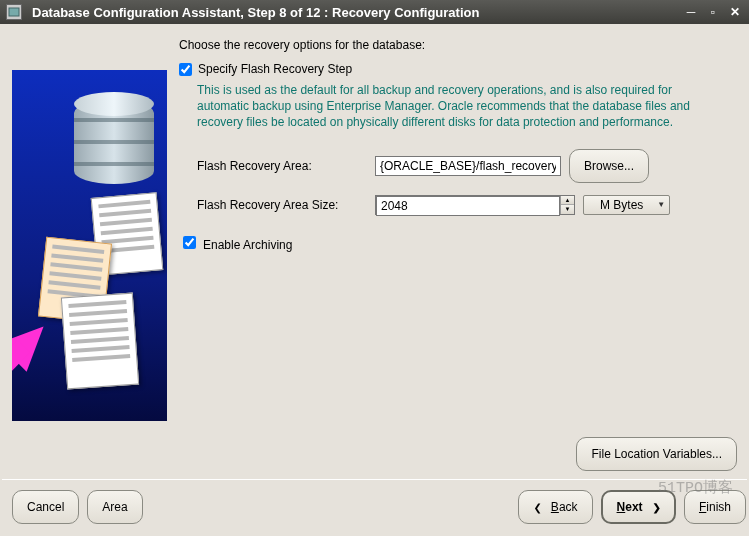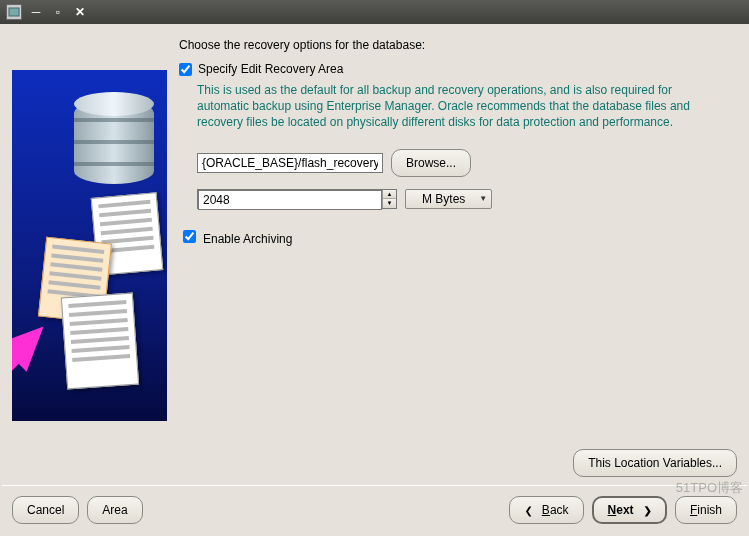--- a/index.html
+++ b/index.html
@@ -142,21 +142,21 @@
     background: #fff;
     height: 20px;
   }
   .btn {
     font-family: inherit;
     font-size: 12px;
     background: linear-gradient(to bottom,#f5f3ed,#e2ded5);
     border: 1px solid #8a8a82;
     border-radius: 10px;
     padding: 3px 14px;
-    height: 28px;
+    height: 34px;
     cursor: default;
     display: inline-flex;
     align-items: center;
     gap: 4px;
   }
   .btn.primary {
     border: 2px solid #6a6a62;
     font-weight: bold;
   }
   .spinner {
@@ -208,45 +208,47 @@
   }
   .enable-row .chk-part { display:flex;align-items:flex-end;gap:4px; width:196px; }
   .file-vars-row {
     display:flex; justify-content:flex-end;
     padding: 6px 12px 8px 0;
   }
   
   .footer-sep { height:1px; background:#bdbab0; border-top:1px solid #fff; margin:0 2px;}
   .footer {
     display:flex; align-items:center;
-    padding: 10px 12px 12px 12px;
+    padding: 10px 3px 12px 12px;
     gap: 8px;
   }
   .footer .spacer { flex:1; }
   .gl { font-size:10px; letter-spacing:-1px;}
   .corner-text {
     position: absolute;
-    right: 6px; bottom: 39px;
+    right: 16px; bottom: 39px;
     color: rgba(120,120,120,0.5);
-    font-size: 13px;
+    font-size: 15px;
     pointer-events: none;
+    font-family: Liberation Mono, monospace;
   }
   .window { position: relative; }
 </style>
 </head>
 <body>
 
 <div class="window">
 
   <div class="titlebar">
     <div class="app-icon">
       <svg width="12" height="12" viewBox="0 0 12 12">
           <rect x="1" y="2" width="10" height="8" fill="#7aa" stroke="#466"></rect>
         </svg>
     </div>
+    <div class="title-text">Database Configuration Assistant, Step 8 of 12 : Recovery Configuration</div>
     <div class="win-btn">─</div>
     <div class="win-btn">▫</div>
     <div class="win-btn">✕</div>
   </div>
 
   <div class="body">
 
     <div>
       <div class="sidebar-img">
         <div class="cylinder">
@@ -281,34 +283,36 @@
           </div>
         <div class="arrow"></div>
       </div>
     </div>
 
     <div class="content">
       <div class="instruction">Choose the recovery options for the database:</div>
 
       <label class="checkbox-row">
         <input type="checkbox" checked="" style="">
-        <span>Specify Edit Recovery Area</span>
+        <span>Specify Flash Recovery Step</span>
       </label>
 
       <div class="desc">This is used as the default for all backup and recovery operations, and is also required for automatic backup using Enterprise Manager. Oracle recommends that the database files and recovery files be located on physically different disks for data protection and performance.</div>
 
       <div class="form-row">
+        <div class="label">Flash Recovery Area:</div>
         <input type="text" style="width: 186px;" value="{ORACLE_BASE}/flash_recovery_">
         <span style="width:8px"></span>
         <button class="btn">
           <span>Browse...</span>
         </button>
       </div>
 
       <div class="form-row">
+        <div class="label">Flash Recovery Area Size:</div>
         <div class="spinner">
           <input type="text" value="2048" style="">
           <div class="spin-btns">
             <div class="sbtn">▲</div>
             <div class="sbtn">▼</div>
           </div>
         </div>
         <span style="width:8px"></span>
         <div class="dropdown">
           <span>M Bytes</span>
@@ -322,21 +326,21 @@
           <span>Enable Archiving</span>
         </label>
       </div>
 
       <div style="flex:1"></div>
     </div>
   </div>
 
   <div class="file-vars-row">
     <button class="btn">
-      <span>This Location Variables...</span>
+      <span>File Location Variables...</span>
     </button>
   </div>
 
   <div class="footer-sep"></div>
 
   <div class="footer">
     <button class="btn">
       <span>Cancel</span>
     </button>
     <button class="btn">

